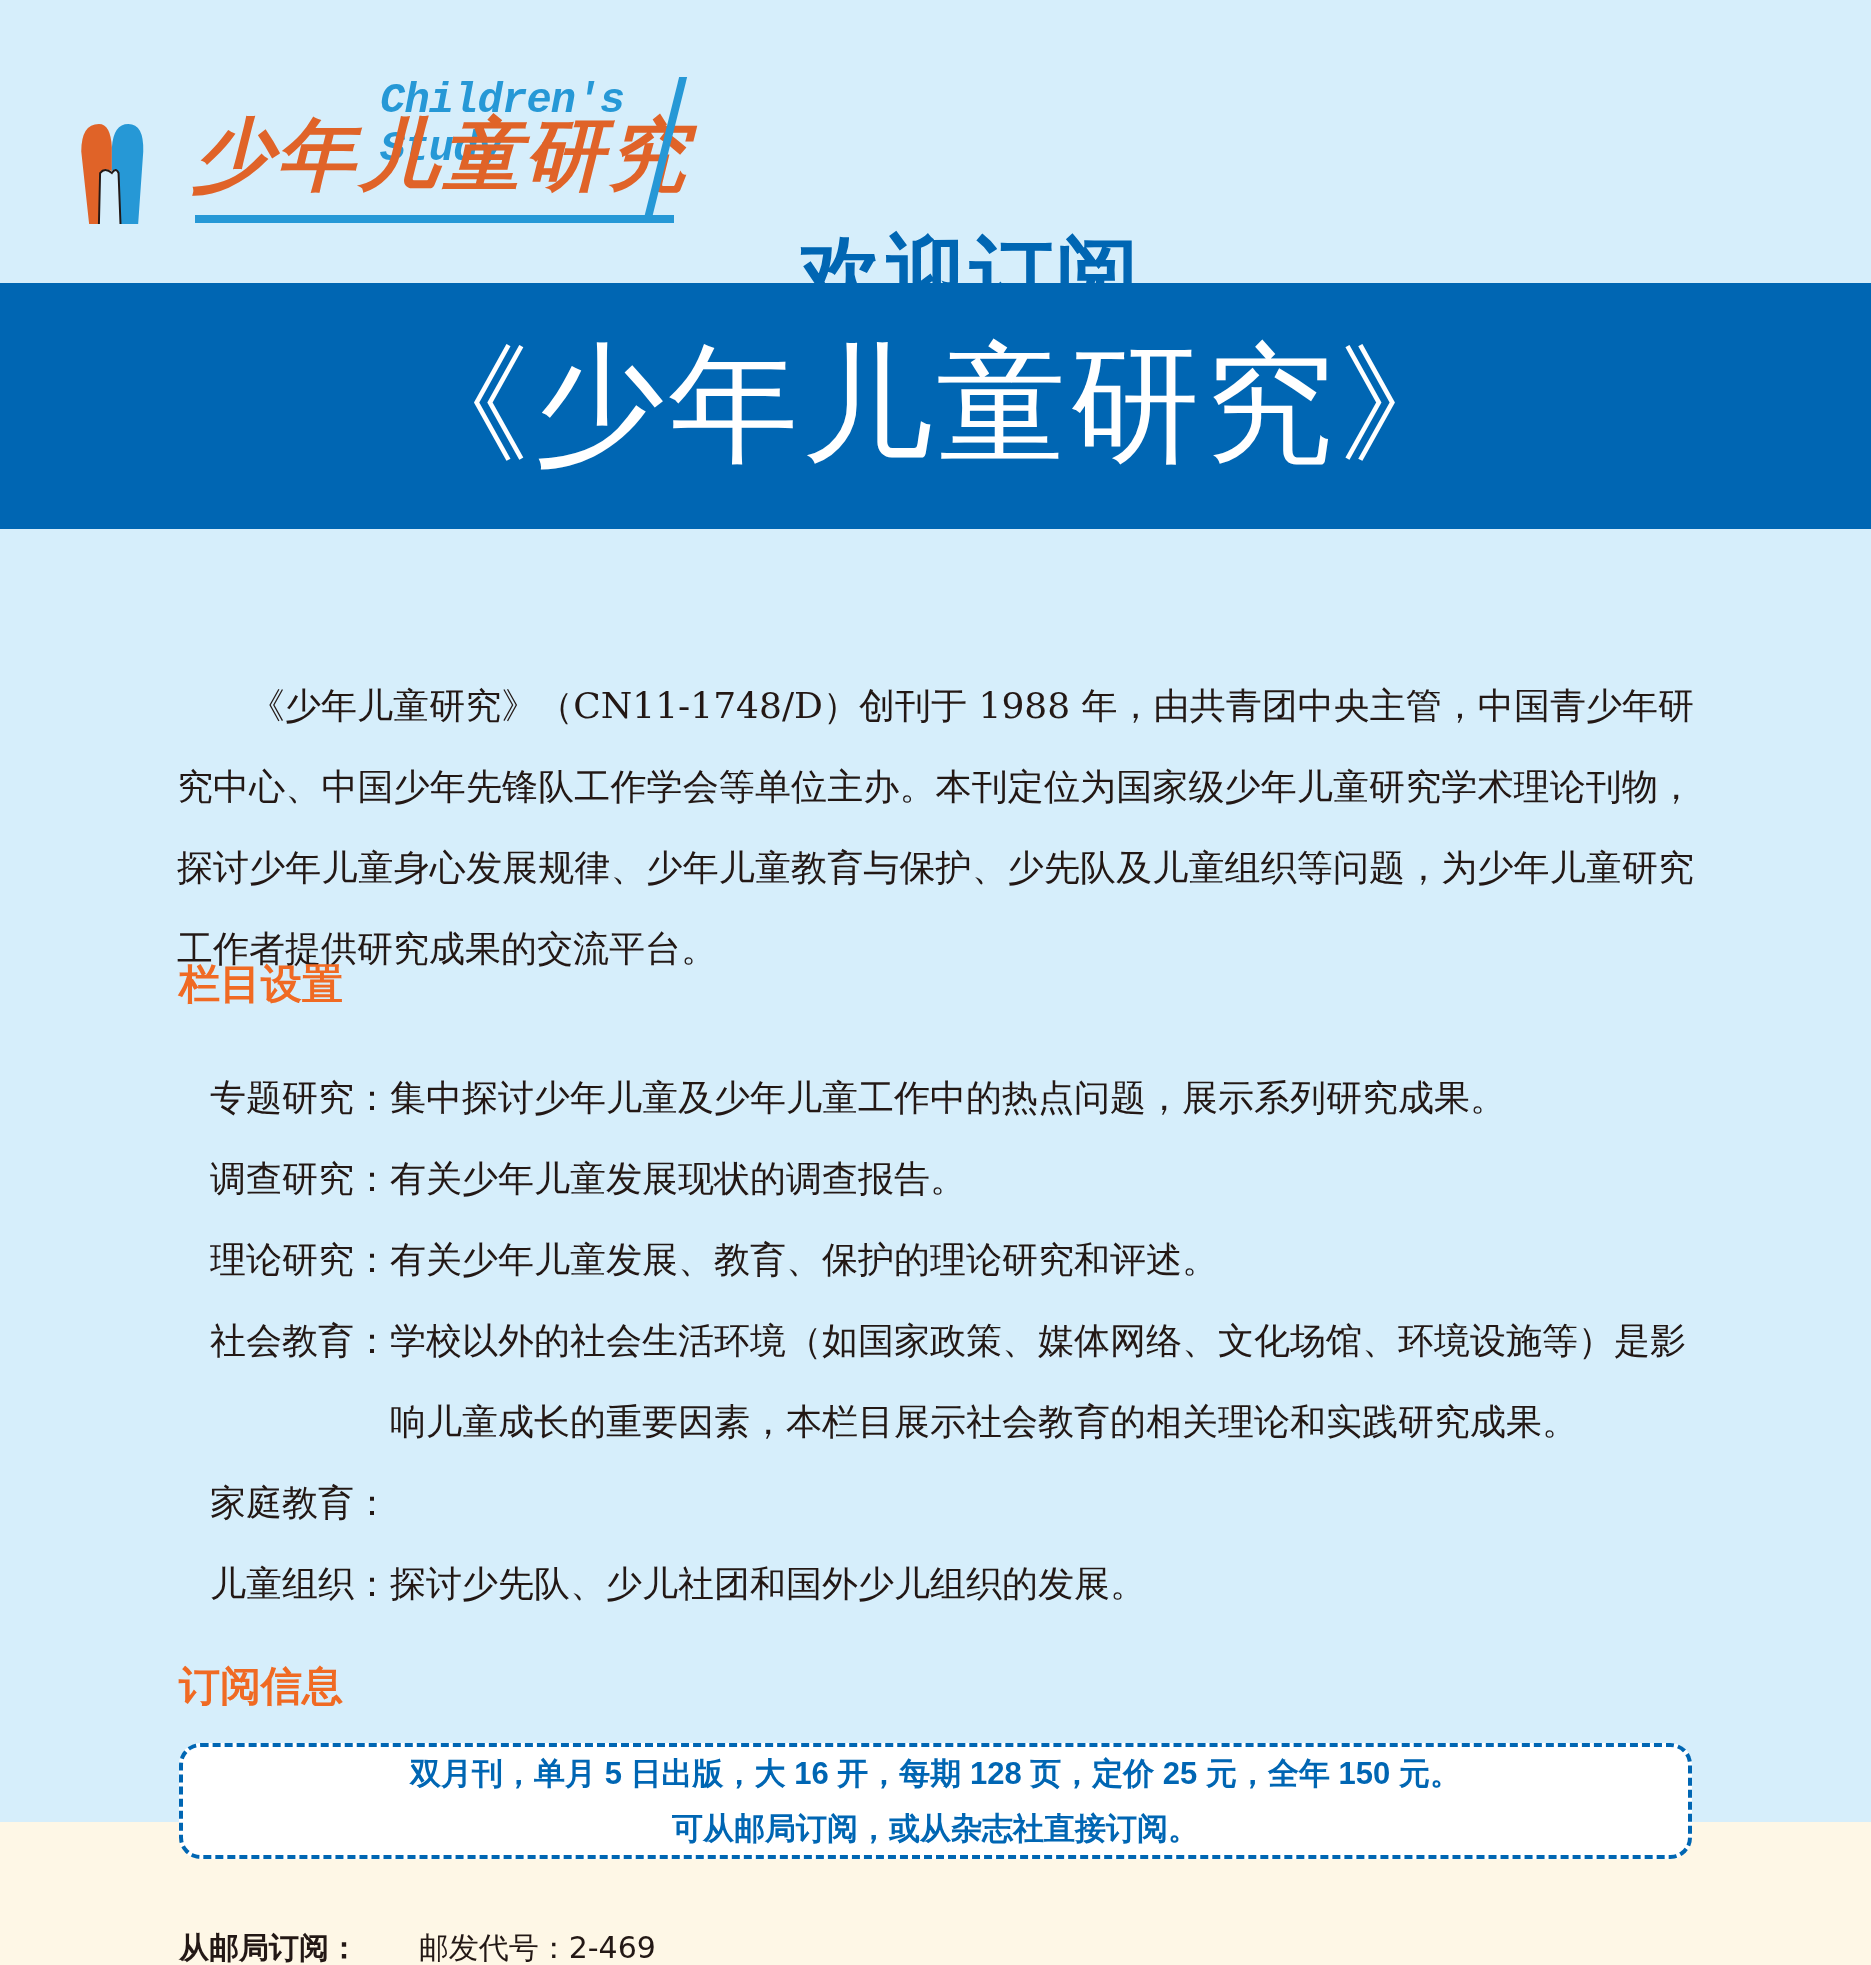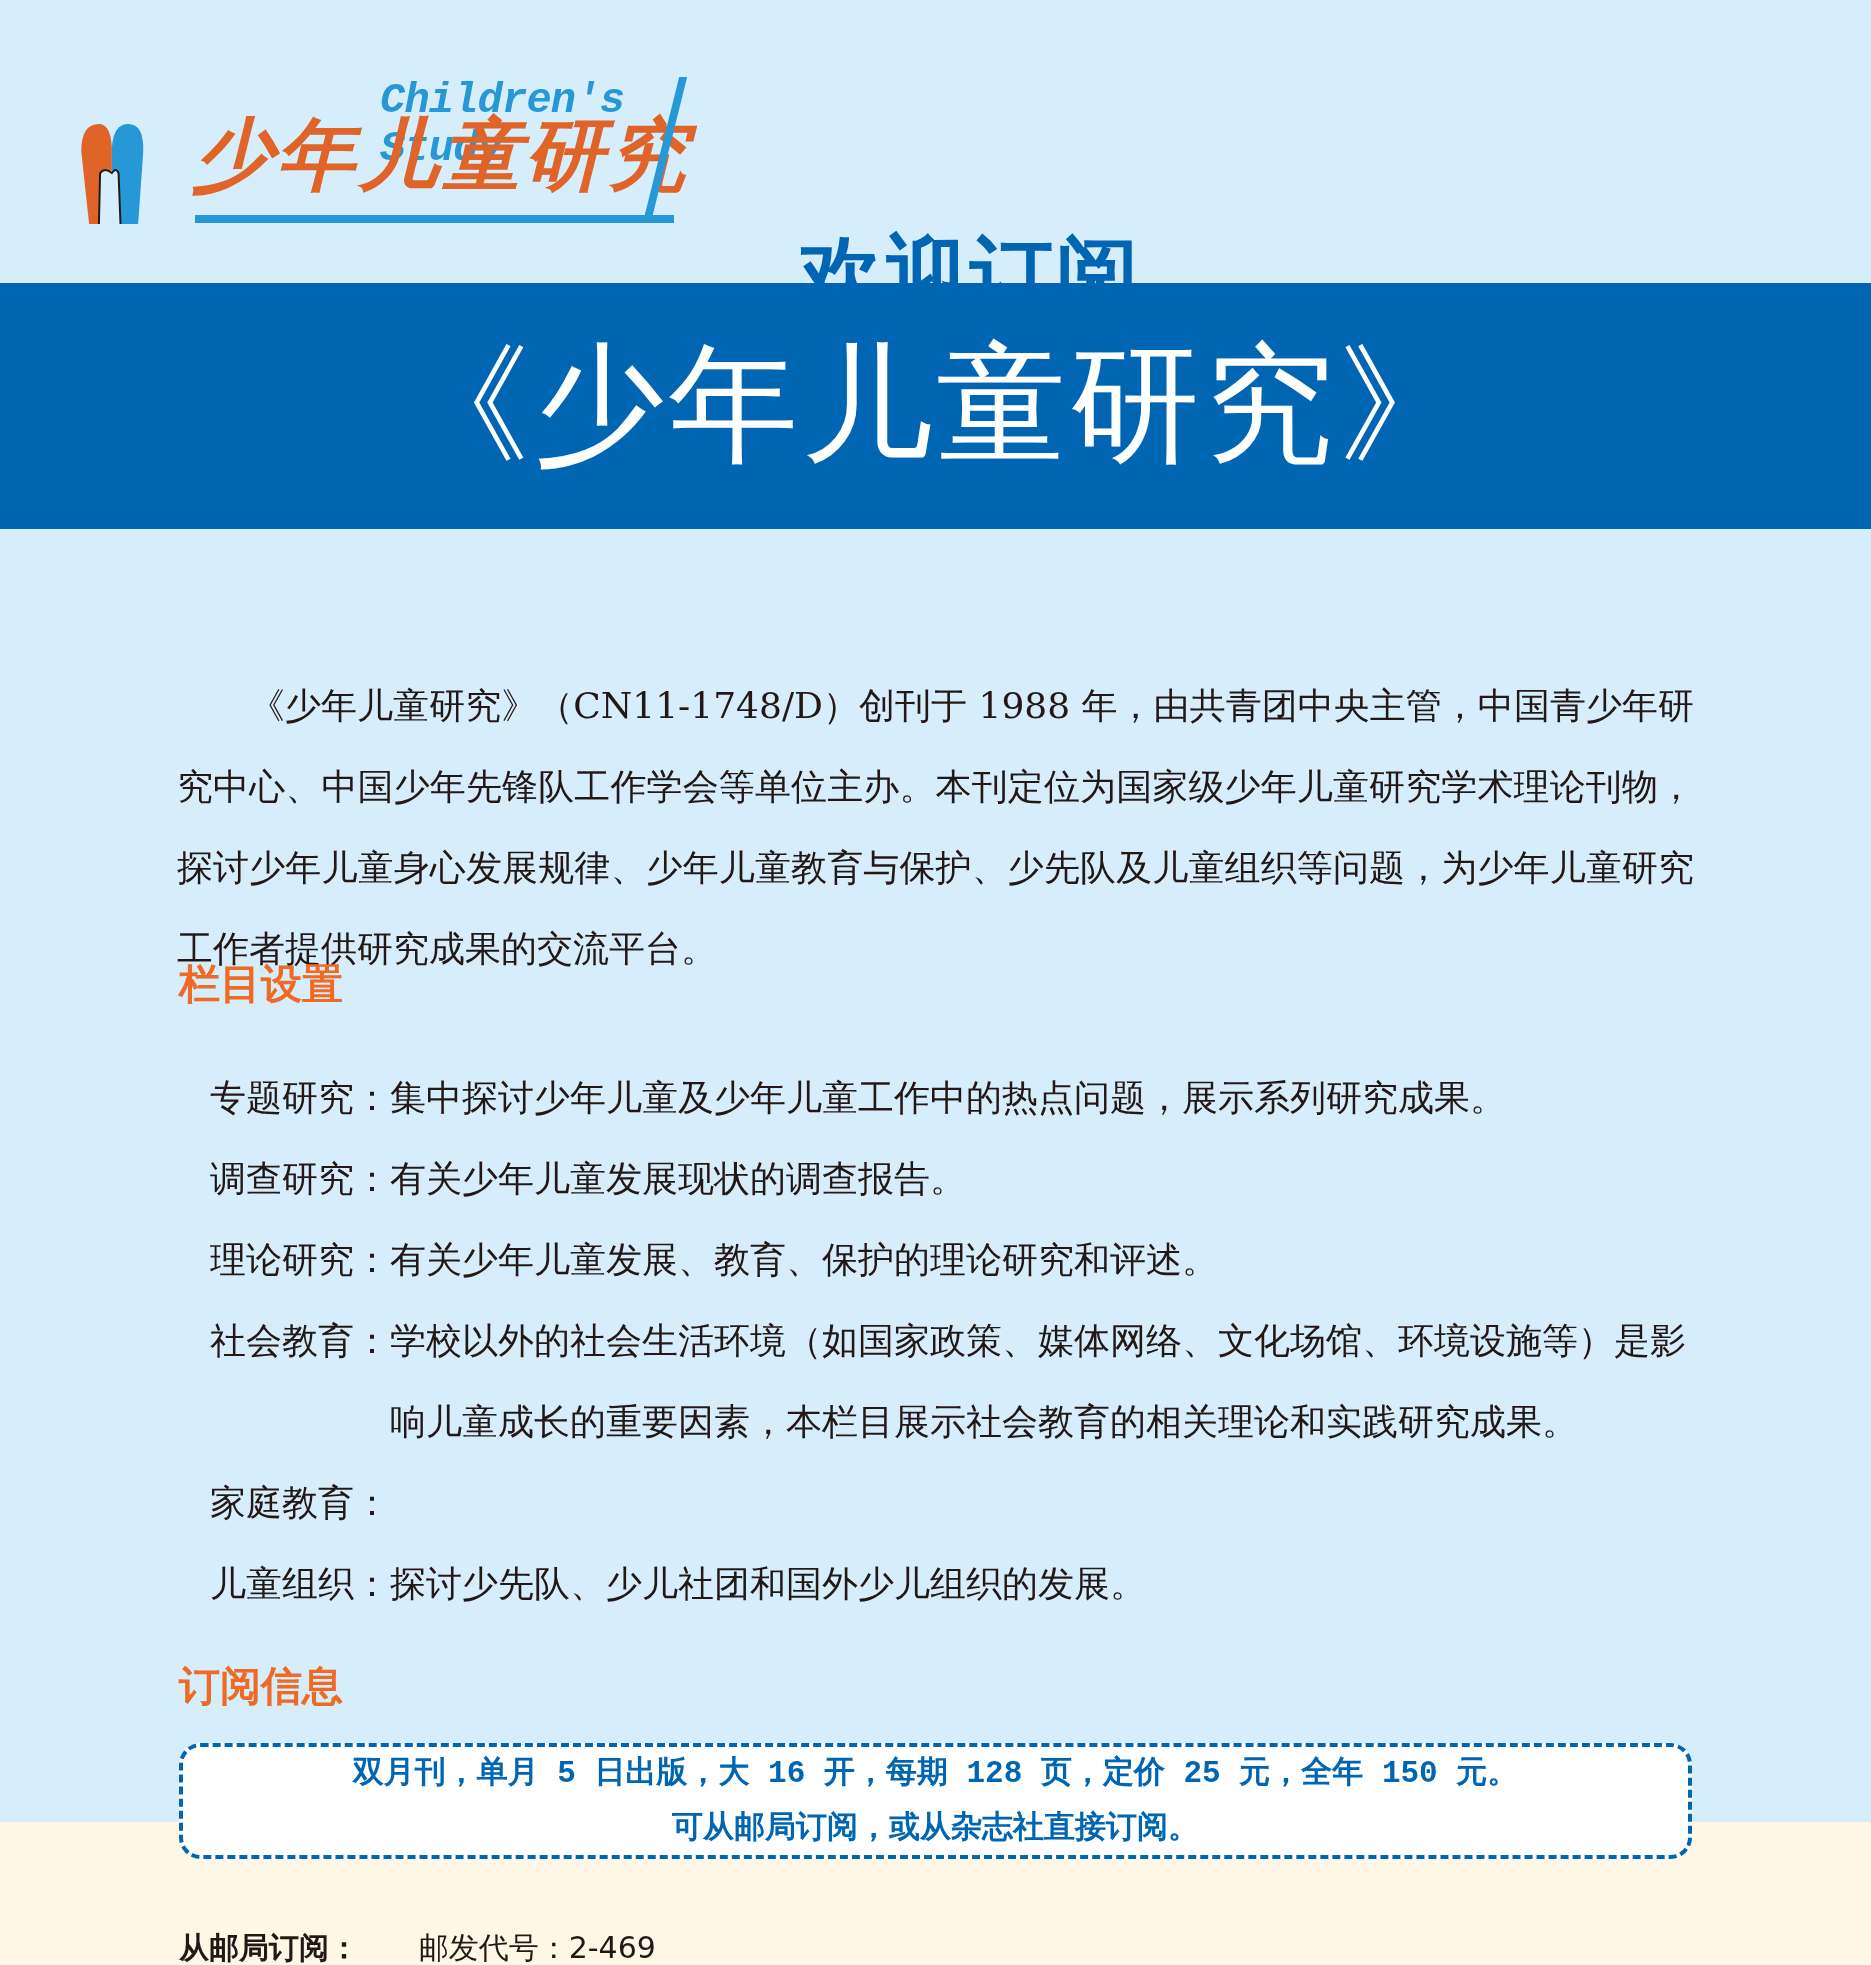--- a/index.html
+++ b/index.html
@@ -54,21 +54,21 @@
 
   .columns { position: absolute; left: 179px; top: 1057px; width: 1517px; }
   .col-row { display: flex; font-size: 36px; line-height: 81px; color: #231815; }
   .col-label { flex: 0 0 auto; white-space: nowrap; margin-left: 31px; }
   .col-desc { flex: 1; }
 
   .sub-box {
     position: absolute; left: 179px; top: 1743px; width: 1513px; height: 116px;
     background: #ffffff; border: 4.7px dashed #0066b3; border-radius: 21.6px; box-sizing: border-box;
     display: flex; flex-direction: column; align-items: center; justify-content: center;
-    font-family: Liberation Mono, monospace; font-weight: bold; color: #0066b3; font-size: 31px; line-height: 55px;
+    font-family: Liberation Sans, sans-serif; font-weight: bold; color: #0066b3; font-size: 31px; line-height: 55px;
   }
 
   .sub-details { position: absolute; left: 179px; top: 1920px; font-family: "DejaVu Sans", sans-serif; color: #231815; font-size: 30px; }
   .sub-row { display: flex; height: 57px; align-items: center; }
   .sub-label { font-weight: bold; width: 224px; white-space: nowrap; }
   .sub-label.post { width: 224px; }
 </style>
 </head>
 <body>
 

